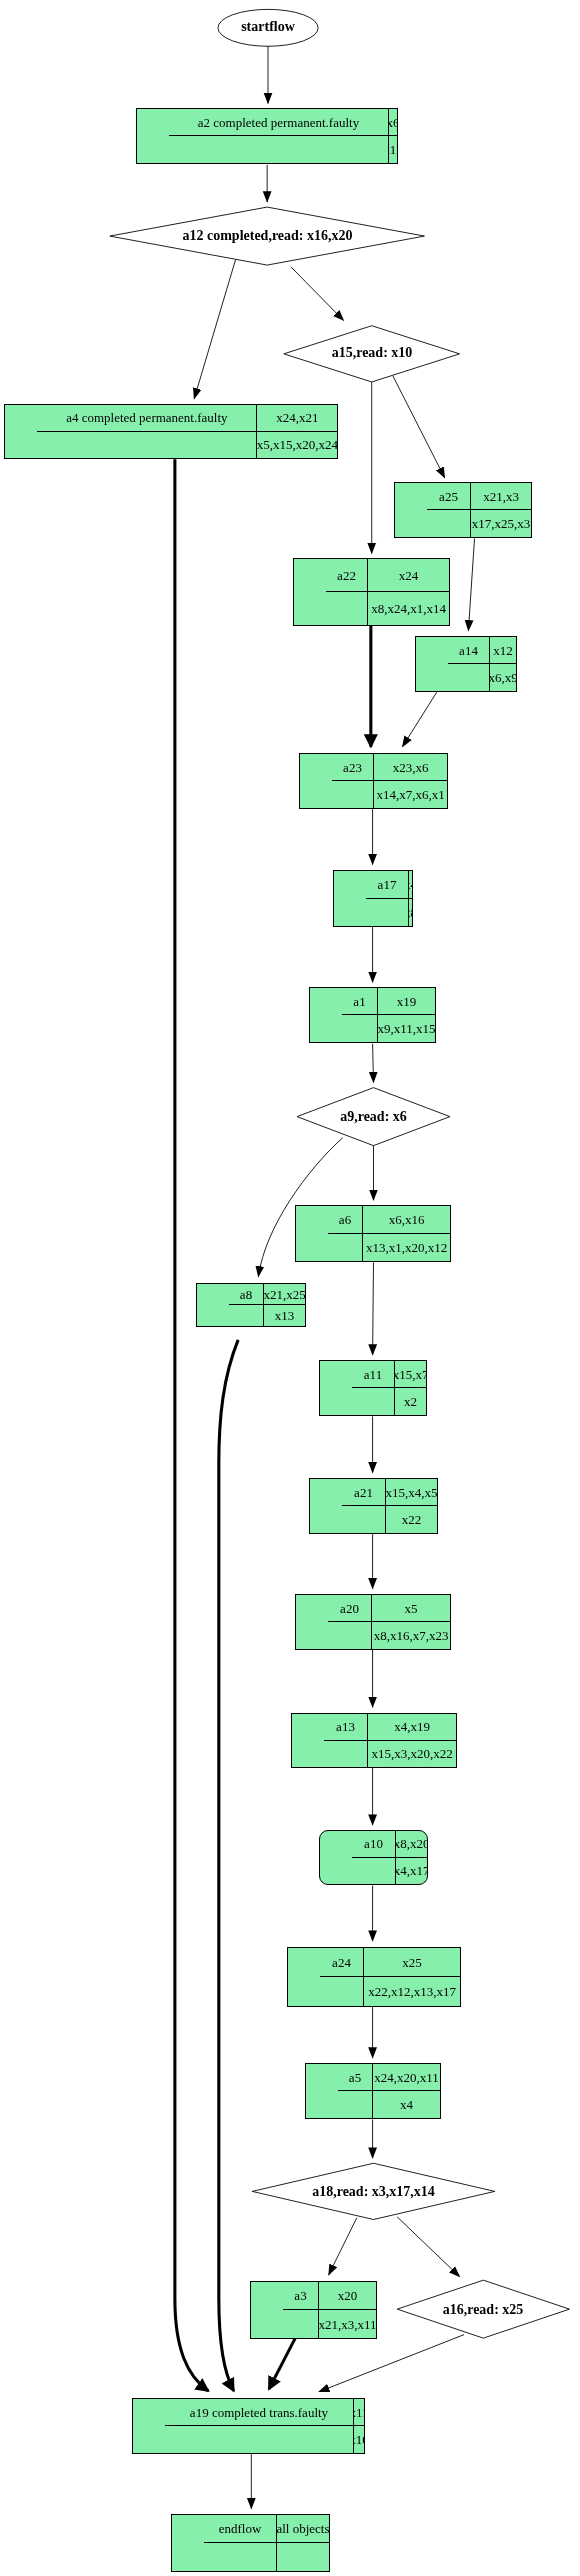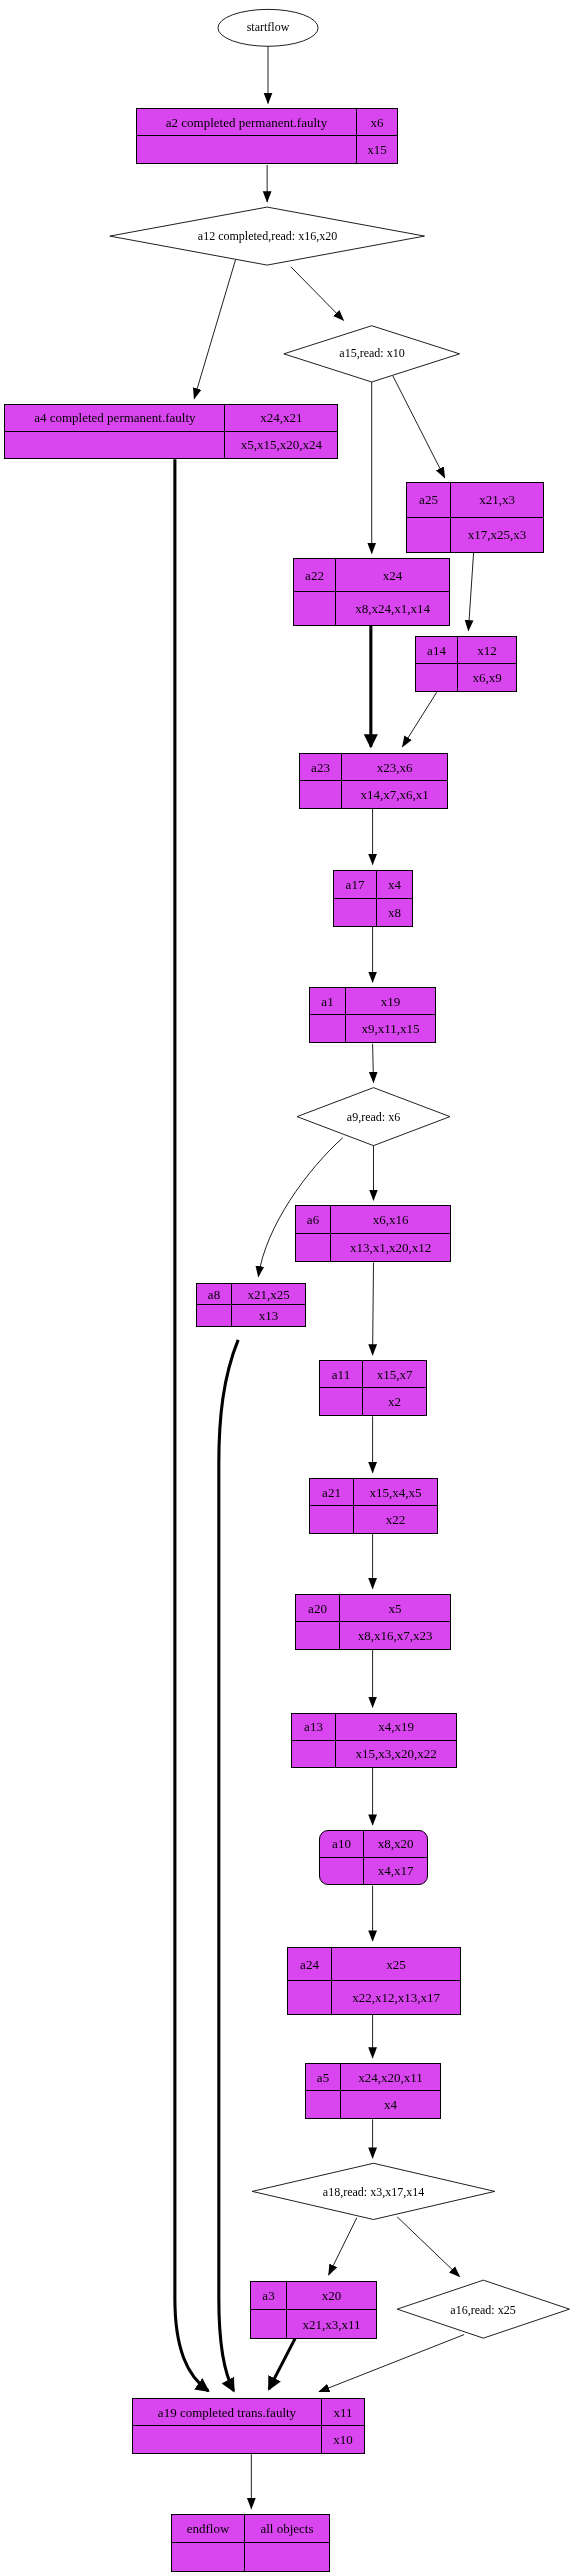--- a/index.html
+++ b/index.html
@@ -1,28 +1,28 @@
 <!DOCTYPE html>
 <html style="font-size:14px"><head>
 <meta charset="utf-8">
 <style>
   html,body{margin:0;padding:0;background:#ffffff;}
   #canvas{position:relative;width:580px;height:2576px;background:#ffffff;
           font-family:"Liberation Serif", serif;color:#000;}
   #edges{position:absolute;left:0;top:0;width:580px;height:2576px;}
   .abox{position:absolute;display:grid;grid-template-rows:1fr 1fr;
-        background:#d946ef;border:0.9px solid #000;box-sizing:border-box;
-        font-size:13px;line-height:1;}
+        background:#86efac;border:0.9px solid #000;box-sizing:border-box;
+        font-size:13px;line-height:1;padding-left:32px;}
   .cell{display:flex;align-items:center;justify-content:center;
         white-space:nowrap;overflow:hidden;}
   .cell.id{border-right:0.9px solid #000;border-bottom:0.9px solid #000;}
   .cell.top{border-bottom:0.9px solid #000;}
   .cell.empty{border-right:0.9px solid #000;}
   .dlabel{position:absolute;display:flex;align-items:center;justify-content:center;
-          font-size:12px;white-space:nowrap;pointer-events:none;}
+          font-size:14px;white-space:nowrap;pointer-events:none;font-weight:bold;}
 </style>
 </head>
 <body>
 
 <div id="canvas">
 
   <svg id="edges" width="580" height="2576" viewBox="0 0 660 2930">
     <defs>
       <marker id="arr" markerUnits="userSpaceOnUse" markerWidth="14" markerHeight="12" refX="12" refY="6" orient="auto">
         <path d="M0,1 L13,6 L0,11 z" fill="#000"></path>
@@ -89,21 +89,21 @@
     <div class="cell bot">x15</div>
   </div>
 
   <div class="abox" style="left:4.4px;top:404px;width:334px;height:55px;grid-template-columns:220px 1fr;">
     <div class="cell id">a4 completed permanent.faulty</div>
     <div class="cell top">x24,x21</div>
     <div class="cell empty"></div>
     <div class="cell bot">x5,x15,x20,x24</div>
   </div>
 
-  <div class="abox" style="left:406px;top:482px;width:138px;height:71px;grid-template-columns:44px 1fr;">
+  <div class="abox" style="left:394px;top:482px;width:138px;height:56px;grid-template-columns:44px 1fr;">
     <div class="cell id">a25</div>
     <div class="cell top">x21,x3</div>
     <div class="cell empty"></div>
     <div class="cell bot">x17,x25,x3</div>
   </div>
 
   <div class="abox" style="left:293px;top:558px;width:157px;height:68px;grid-template-columns:42px 1fr;">
     <div class="cell id">a22</div>
     <div class="cell top">x24</div>
     <div class="cell empty"></div>
@@ -180,21 +180,21 @@
     <div class="cell bot">x15,x3,x20,x22</div>
   </div>
 
   <div class="abox" style="left:319px;top:1830px;width:109px;height:55px;grid-template-columns:44px 1fr;border-radius:9px;">
     <div class="cell id">a10</div>
     <div class="cell top">x8,x20</div>
     <div class="cell empty"></div>
     <div class="cell bot">x4,x17</div>
   </div>
 
-  <div class="abox" style="left:287px;top:1947px;width:174px;height:68px;grid-template-columns:44px 1fr;">
+  <div class="abox" style="left:287px;top:1947px;width:174px;height:60px;grid-template-columns:44px 1fr;">
     <div class="cell id">a24</div>
     <div class="cell top">x25</div>
     <div class="cell empty"></div>
     <div class="cell bot">x22,x12,x13,x17</div>
   </div>
 
   <div class="abox" style="left:305px;top:2063px;width:136px;height:56px;grid-template-columns:35px 1fr;">
     <div class="cell id">a5</div>
     <div class="cell top">x24,x20,x11</div>
     <div class="cell empty"></div>

